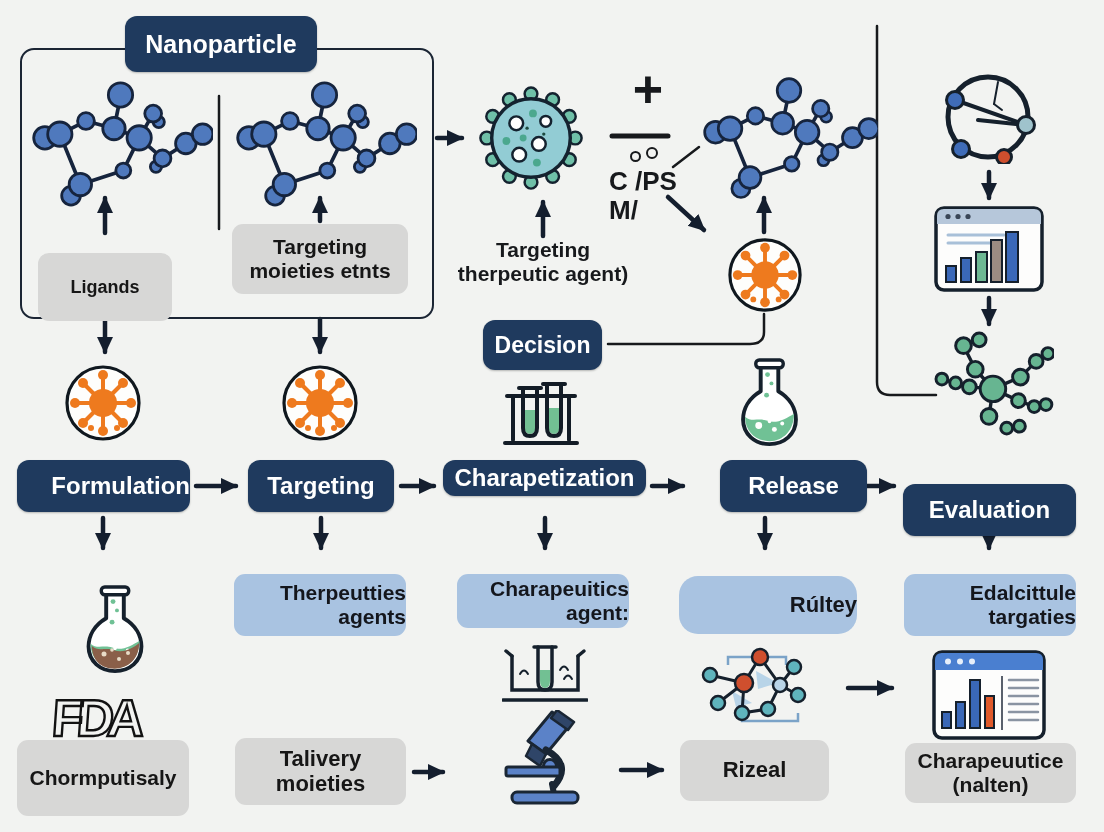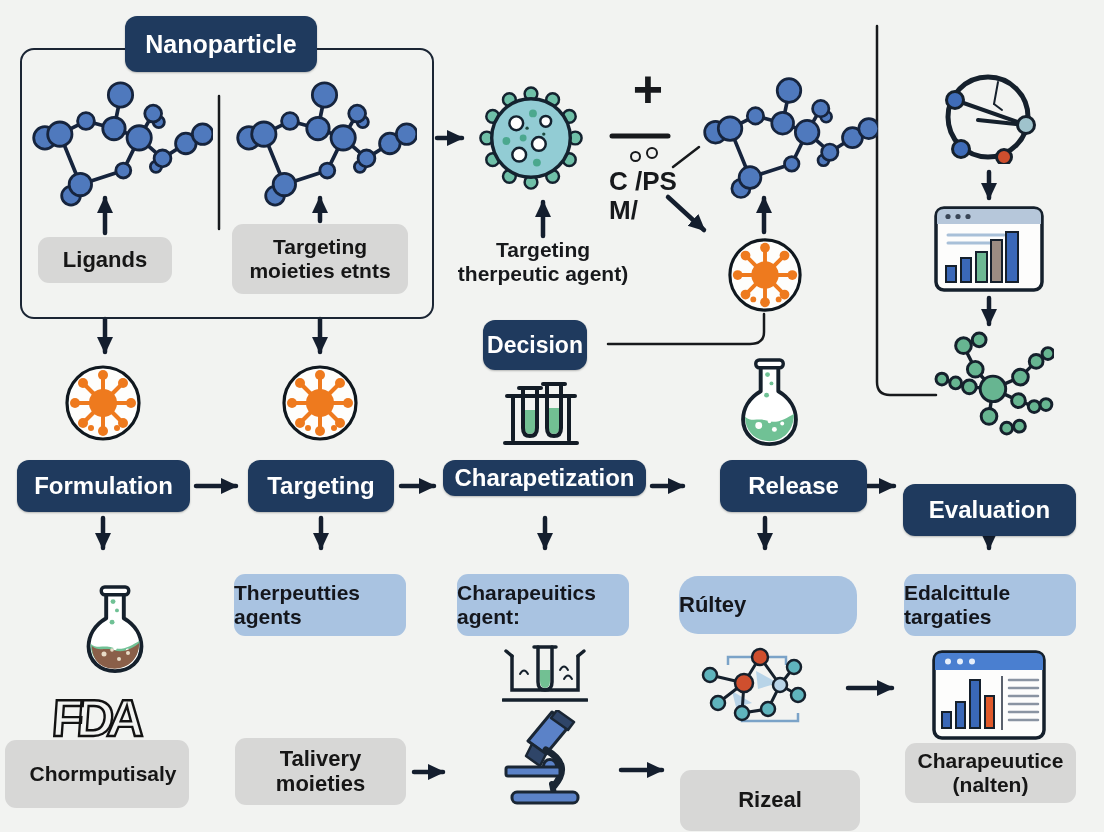--- a/index.html
+++ b/index.html
@@ -4,21 +4,21 @@
 <style>
   html,body{margin:0;padding:0;background:#e8e8e6;}
   #canvas{position:relative;width:1104px;height:832px;background:#f2f3f1;overflow:hidden;
           font-family:"Liberation Sans",sans-serif;}
   .abs{position:absolute;}
   .navy-box{background:#1f3a5e;color:#fff;border-radius:12px;display:flex;align-items:center;
             justify-content:center;font-weight:bold;box-shadow:0 1px 2px rgba(0,0,0,.25);}
   .gray-box{background:#d7d7d6;color:#161616;border-radius:11px;display:flex;flex-direction:column;
             align-items:center;justify-content:center;font-weight:bold;text-align:center;line-height:1.12;}
   .blue-box{background:#a9c3e1;color:#14161c;border-radius:11px;display:flex;flex-direction:column;
-            align-items:flex-start;justify-content:center;font-weight:bold;text-align:center;line-height:1.12;}
+            align-items:flex-end;justify-content:center;font-weight:bold;text-align:center;line-height:1.12;}
   .caption{color:#17191c;font-weight:bold;text-align:center;line-height:1.15;}
   .outline-frame{border:2.5px solid #1b2534;border-radius:14px;}
   svg{display:block;}
   .ring{position:absolute;border:2.5px solid #17191c;border-radius:50%;}
 </style>
 </head>
 <body>
 
 <div id="canvas">
 
@@ -363,21 +363,21 @@
   <svg class="abs" style="left:28px;top:80px" width="185" height="140">
       <use href="#mol"></use>
     </svg>
   <svg class="abs" style="left:232px;top:80px" width="185" height="140">
       <use href="#mol"></use>
     </svg>
   <svg class="abs" style="left:700px;top:76px" width="178" height="136">
       <use href="#mol"></use>
     </svg>
 
-  <div class="abs gray-box" style="left:38px;top:237px;width:134px;height:46px;font-size:22px;">
+  <div class="abs gray-box" style="left:38px;top:253px;width:134px;height:68px;font-size:18px;">
     <span>Ligands</span>
   </div>
 
   <div class="abs gray-box" style="left:232px;top:224px;width:176px;height:70px;font-size:21px;">
     <span>Targeting</span>
     <span>moieties etnts</span>
   </div>
 
   <svg class="abs" style="left:470px;top:82px" width="122" height="113">
       <use href="#virus"></use>
@@ -402,62 +402,62 @@
   <svg class="abs" style="left:63px;top:362px" width="80" height="82">
       <use href="#oparticle"></use>
     </svg>
   <svg class="abs" style="left:280px;top:362px" width="80" height="82">
       <use href="#oparticle"></use>
     </svg>
   <svg class="abs" style="left:726px;top:236px" width="78" height="78">
       <use href="#oparticle"></use>
     </svg>
 
-  <div class="abs navy-box" style="left:483px;top:320px;width:104px;height:50px;font-size:23px;">
+  <div class="abs navy-box" style="left:483px;top:320px;width:119px;height:50px;font-size:23px;">
     <span>Decision</span>
   </div>
 
   <svg class="abs" style="left:503px;top:370px" width="76" height="80">
       <use href="#tuberack"></use>
     </svg>
   <svg class="abs" style="left:737px;top:356px" width="65" height="92">
       <use href="#flask"></use>
     </svg>
 
   <svg class="abs" style="left:938px;top:70px" width="100" height="94">
       <use href="#netcircle"></use>
     </svg>
   <svg class="abs" style="left:934px;top:206px" width="110" height="86">
       <use href="#chartwin1"></use>
     </svg>
   <svg class="abs" style="left:926px;top:328px" width="128" height="108">
       <use href="#dendrimer"></use>
     </svg>
 
-  <div class="abs navy-box" style="left:17px;top:460px;width:173px;height:52px;font-size:24px;">
+  <div class="abs navy-box" style="left:17px;top:460px;width:173px;height:52px;font-size:24px;justify-content:flex-end;">
     <span>Formulation</span>
   </div>
   <div class="abs navy-box" style="left:248px;top:460px;width:146px;height:52px;font-size:24px;">
     <span>Targeting</span>
   </div>
   <div class="abs navy-box" style="left:443px;top:460px;width:203px;height:36px;font-size:24px;">
     <span>Charapetization</span>
   </div>
   <div class="abs navy-box" style="left:720px;top:460px;width:147px;height:52px;font-size:24px;">
     <span>Release</span>
   </div>
   <div class="abs navy-box" style="left:903px;top:484px;width:173px;height:52px;font-size:24px;">
     <span>Evaluation</span>
   </div>
 
   <div class="abs blue-box" style="left:234px;top:574px;width:172px;height:62px;font-size:21px;">
     <span>Therpeutties</span>
     <span>agents</span>
   </div>
-  <div class="abs blue-box" style="left:457px;top:574px;width:172px;height:62px;font-size:21px;">
+  <div class="abs blue-box" style="left:457px;top:574px;width:172px;height:54px;font-size:21px;">
     <span>Charapeuitics</span>
     <span>agent:</span>
   </div>
   <div class="abs blue-box" style="left:679px;top:576px;width:178px;height:58px;font-size:22px;border-radius:19px;">
     <span>Rúltey</span>
   </div>
   <div class="abs blue-box" style="left:904px;top:574px;width:172px;height:62px;font-size:21px;">
     <span>Edalcittule</span>
     <span>targaties</span>
   </div>
@@ -470,41 +470,41 @@
         <circle cx="37" cy="76" r="2"></circle>
       <circle cx="46" cy="70" r="2"></circle>
         <circle cx="30" cy="67" r="1.8"></circle>
     </g>
   </svg>
 
   <svg class="abs" style="left:52px;top:688px" width="112" height="62" viewBox="0 0 112 62">
     <text x="2" y="48" font-family="Liberation Sans, sans-serif" font-weight="bold" font-size="52" letter-spacing="-7" fill="none" stroke="#121212" stroke-width="2.4" transform="skewX(-4)">FDA</text>
   </svg>
 
-  <div class="abs gray-box" style="left:5px;top:740px;width:172px;height:68px;font-size:21px;padding-left:12px;">
+  <div class="abs gray-box" style="left:17px;top:740px;width:172px;height:76px;font-size:21px;">
     <span>Chormputisaly</span>
   </div>
 
   <div class="abs gray-box" style="left:235px;top:738px;width:171px;height:67px;font-size:22px;">
     <span>Talivery</span>
     <span>moieties</span>
   </div>
 
   <svg class="abs" style="left:502px;top:644px" width="86" height="62">
       <use href="#beakertube"></use>
     </svg>
   <svg class="abs" style="left:494px;top:710px" width="100" height="96">
       <use href="#microscope"></use>
     </svg>
 
   <svg class="abs" style="left:698px;top:645px" width="114" height="86">
       <use href="#bracketmol"></use>
     </svg>
 
-  <div class="abs gray-box" style="left:680px;top:740px;width:180px;height:61px;font-size:22px;margin-top:30px;">
+  <div class="abs gray-box" style="left:680px;top:740px;width:149px;height:61px;font-size:22px;">
     <span>Rizeal</span>
   </div>
 
   <svg class="abs" style="left:932px;top:650px" width="114" height="90">
       <use href="#chartwin2"></use>
     </svg>
 
   <div class="abs gray-box" style="left:905px;top:743px;width:171px;height:60px;font-size:21px;">
     <span>Charapeuutice</span>
     <span>(nalten)</span>

